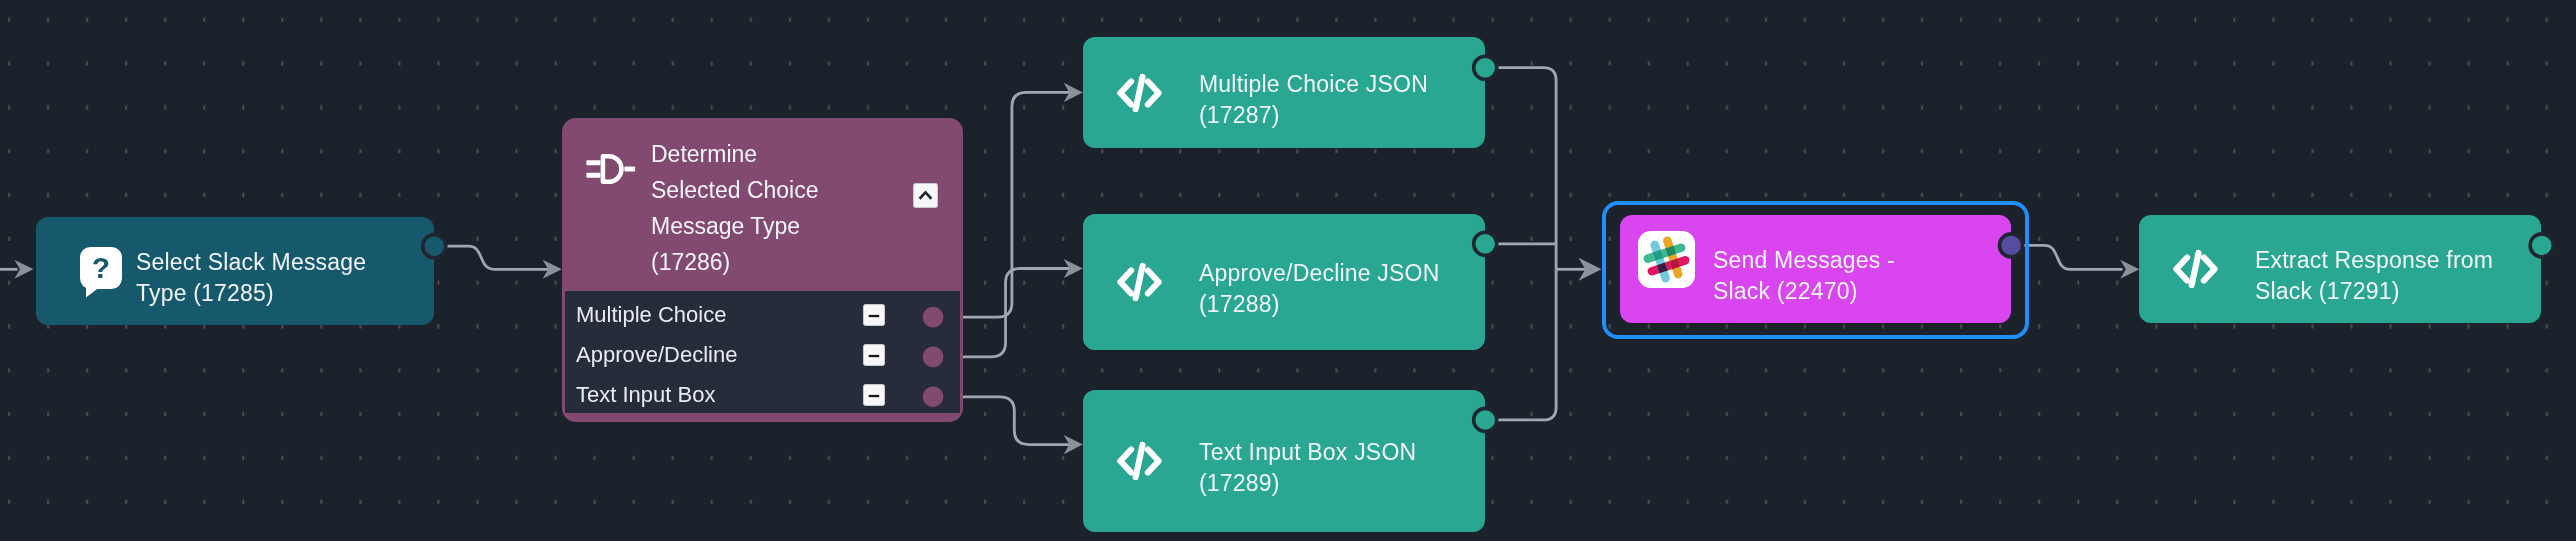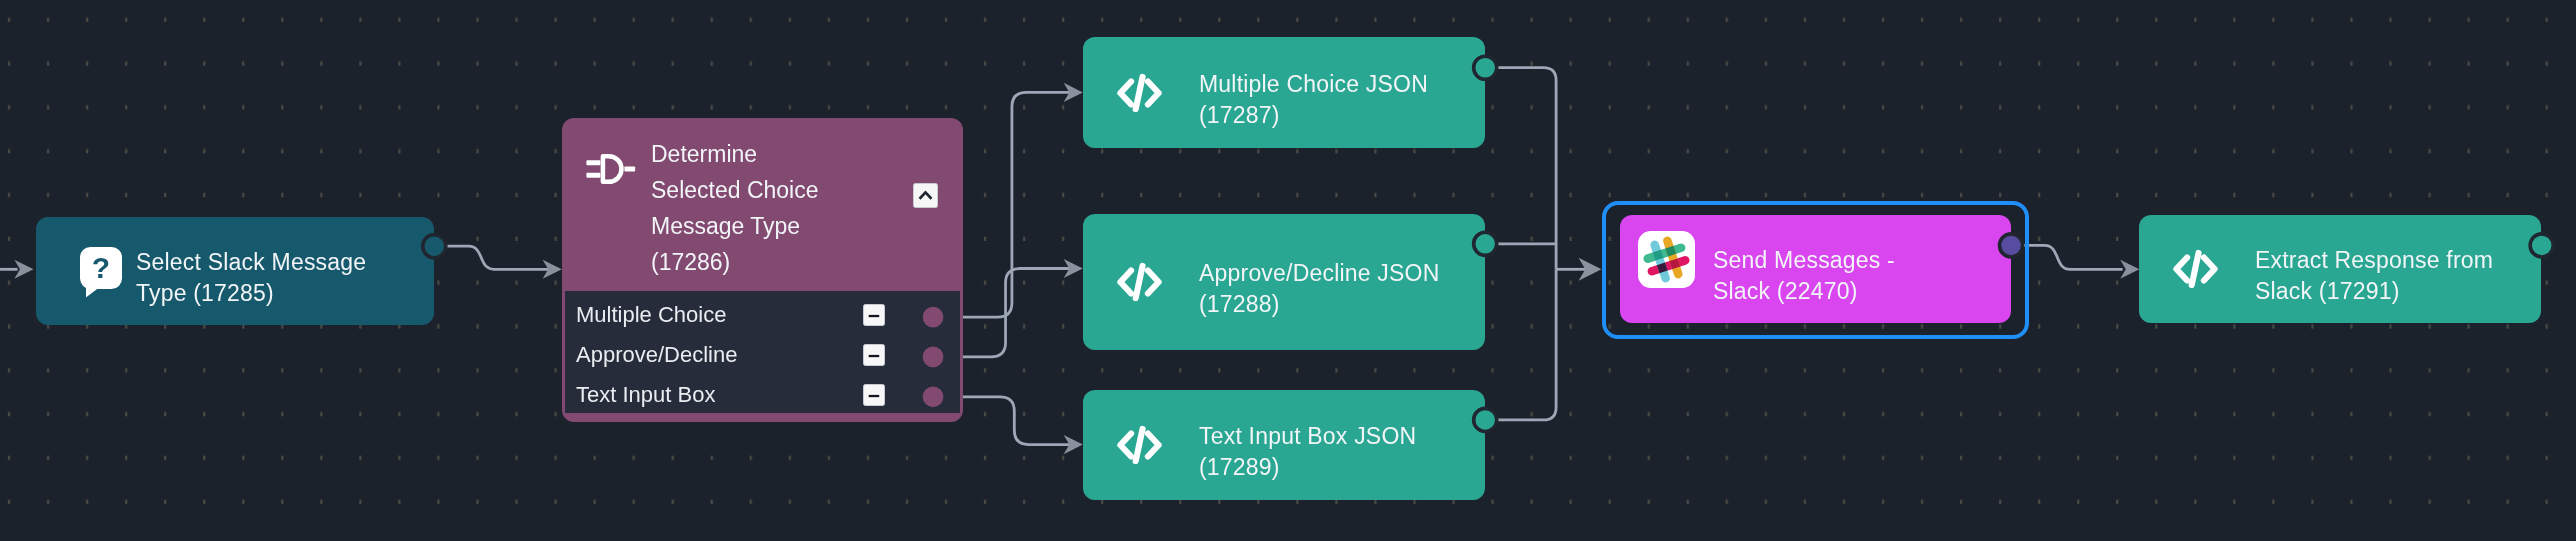--- a/index.html
+++ b/index.html
@@ -20,41 +20,41 @@
   .qbubble{
     position:absolute;left:44px;top:30px;width:42px;height:42px;background:#FFFFFF;border-radius:10.4px;
     display:flex;align-items:center;justify-content:center;
     color:#17596C;font-size:30px;font-weight:bold;
   }
   .qbubble .tail{
     position:absolute;left:5.6px;bottom:-8.8px;width:13.5px;height:10.4px;background:#FFFFFF;
     clip-path:polygon(0 0,100% 0,0 100%);
   }
   
-  .n2{left:562px;top:118px;width:401px;height:304px;background:#824A71;overflow:hidden;}
+  .n2{left:562px;top:118px;width:401px;height:304px;background:#824A71;overflow:hidden;border-radius:14px;}
   .n2-header{position:relative;height:173px;}
   .n2-title{position:absolute;left:89px;top:17.5px;font-size:23px;line-height:36px;}
   .collapse-btn{
     position:absolute;left:351px;top:65px;width:25px;height:25px;background:#F7F7F7;
     border:1.6px solid #C6CBD2;border-radius:2.4px;display:flex;align-items:center;justify-content:center;
     padding:0;cursor:pointer;
   }
   .n2-body{margin:0 3px;height:122px;background:#262C3A;padding-top:4px;}
   .n2-row{height:40px;display:flex;align-items:center;padding-left:11px;font-size:22px;color:#E9EDF2;}
   .minus-btn{
     margin-left:auto;margin-right:75px;width:22px;height:22px;background:#F7F7F7;
     border:1.6px solid #C6CBD2;border-radius:2.4px;display:flex;align-items:center;justify-content:center;
     font-size:21px;font-weight:bold;color:#14181f;line-height:1;padding:0;cursor:pointer;
     font-family:"Liberation Sans",sans-serif;
   }
   
   .teal{background:#2AA793;}
   .n3{left:1083px;top:37px;width:402px;height:111px;}
   .n4{left:1083px;top:214px;width:402px;height:136px;}
-  .n5{left:1083px;top:390px;width:402px;height:110px;padding-left:33px;}
+  .n5{left:1083px;top:390px;width:402px;height:142px;padding-left:33px;}
   .n7{left:2139px;top:215px;width:402px;height:108px;}
   .code-icon{left:32px;top:50%;transform:translateY(-50%);}
   .text-indent{left:116px;right:16px;}
   
   .sel-box{
     position:absolute;left:1602px;top:201px;width:427px;height:138px;
     border:4px solid #1F8FF7;border-radius:16px;background:transparent;
   }
   .n6{left:1620px;top:215px;width:391px;height:108px;background:#d946ef;}
   .slack-logo{position:absolute;left:17.5px;top:16px;width:57px;height:57px;background:#FFFFFF;border-radius:12.7px;}

